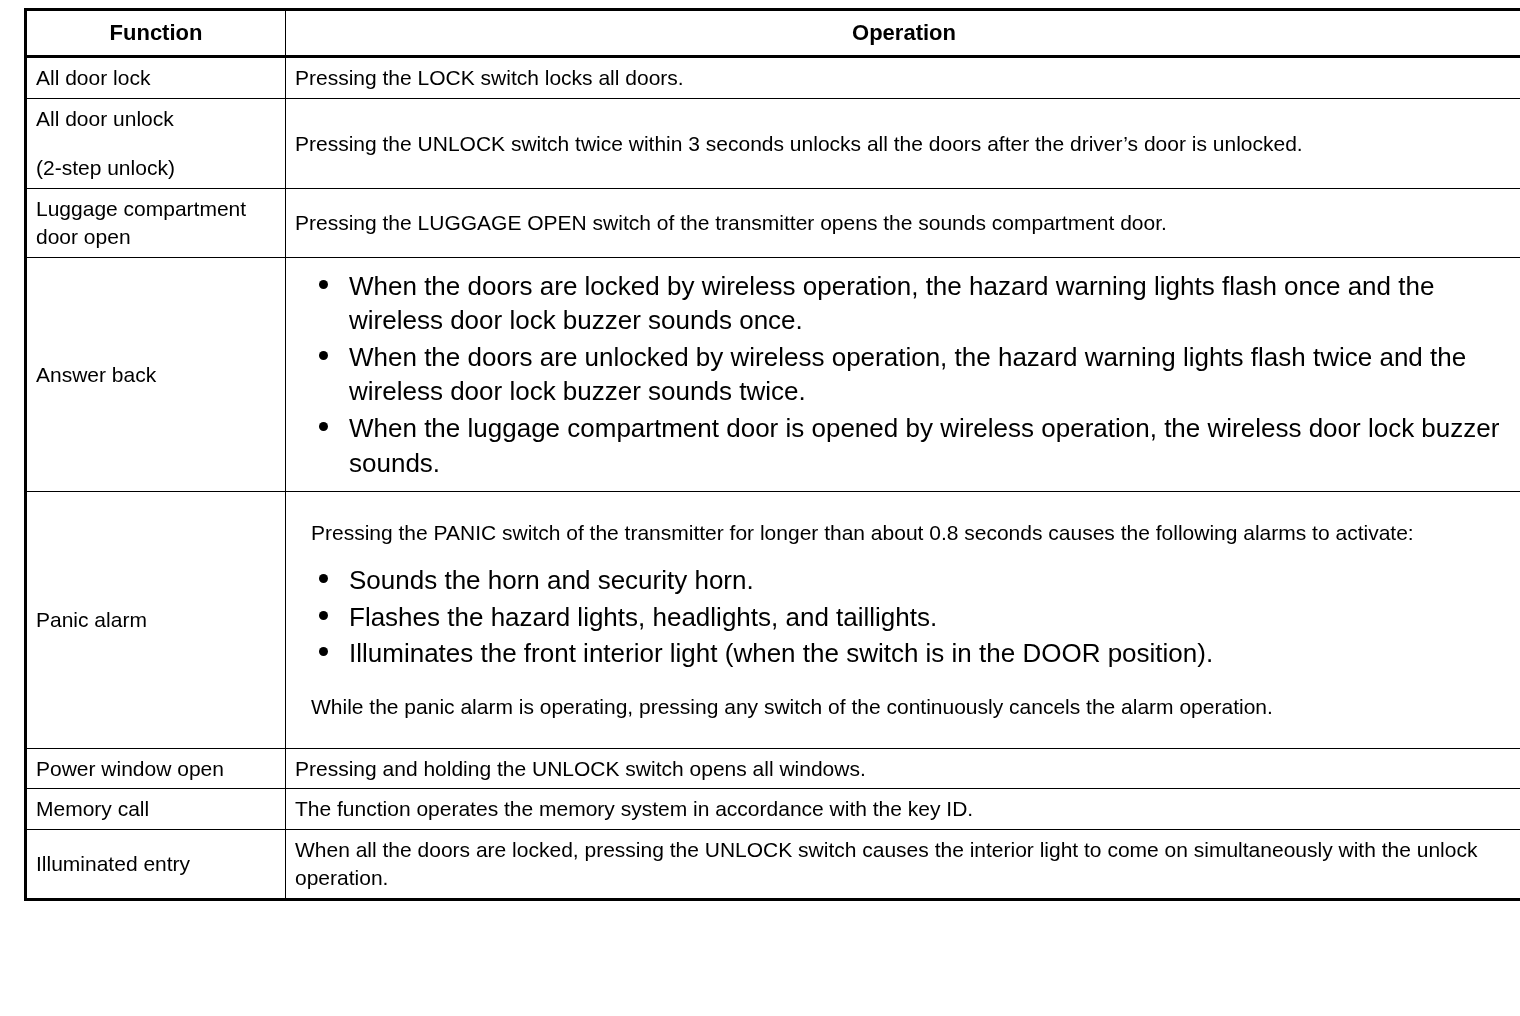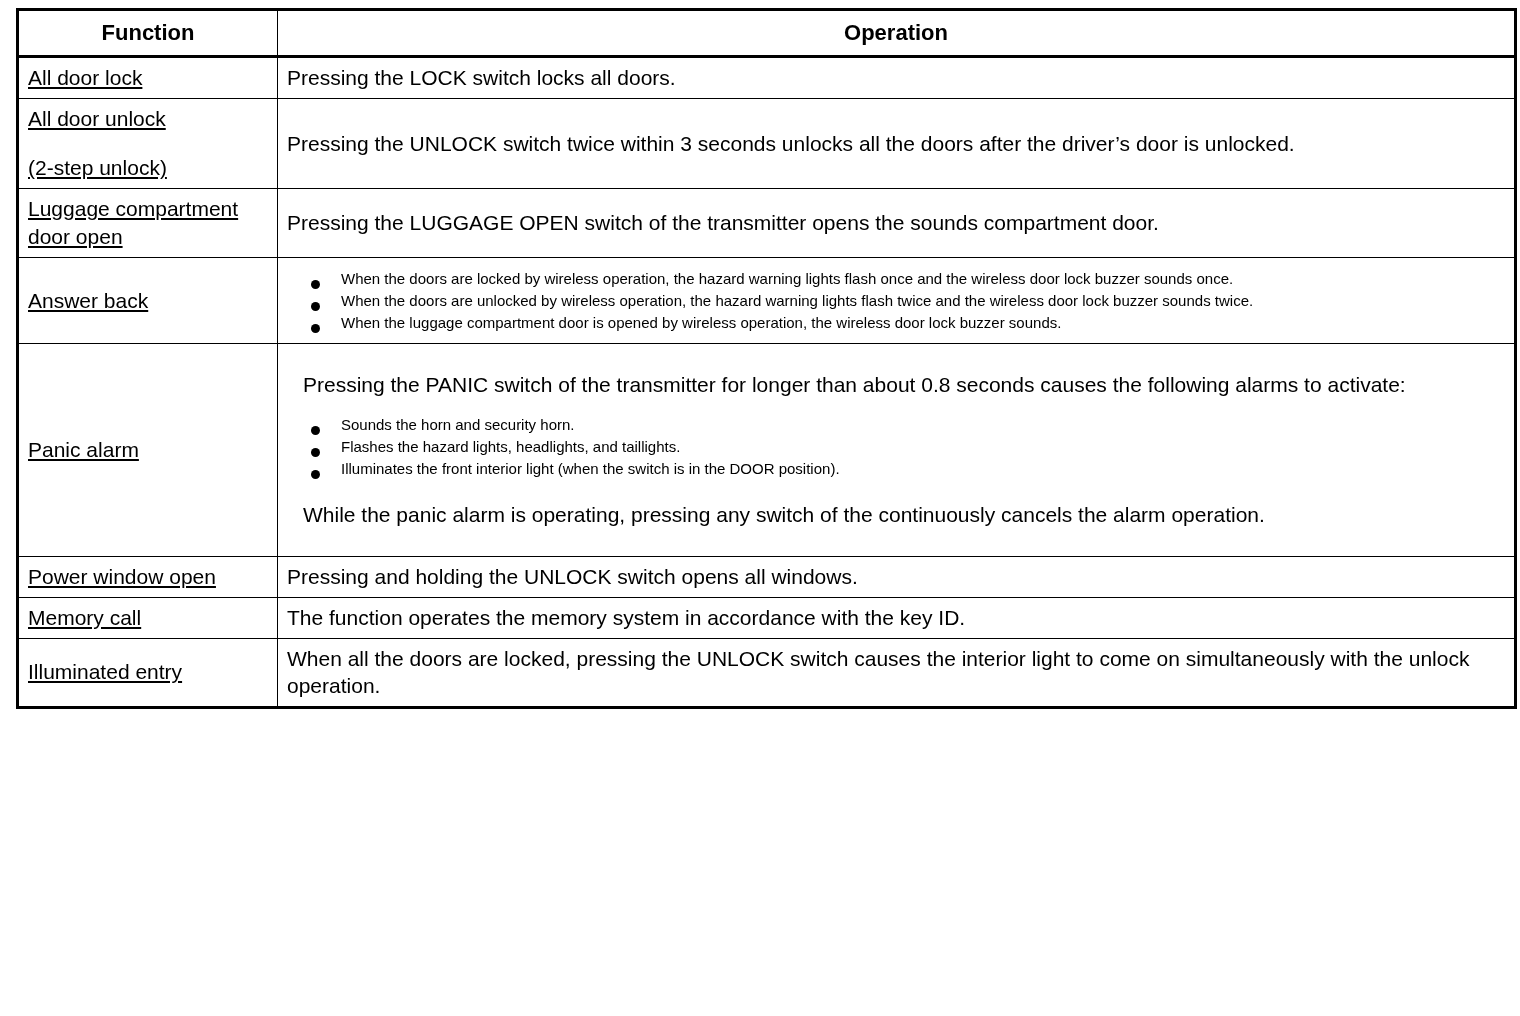--- a/index.html
+++ b/index.html
@@ -13,21 +13,21 @@
     height: 1016px;
     font-family: "Liberation Sans", sans-serif;
     color: #000000;
     overflow: hidden;
   }
 
   .page {
     position: relative;
     width: 1520px;
     height: 1016px;
-    padding: 8px 14px 8px 16px;
+    padding: 8px 14px 8px 24px;
   }
 
   table.spec-table {
     width: 1498px;
     border-collapse: collapse;
     table-layout: fixed;
     border: 3px solid #000;
   }
 
   table.spec-table col.col-function { width: 260px; }
@@ -49,41 +49,40 @@
     font-size: 22px;
     border-bottom: 3px solid #000;
     padding: 7px 8px 8px 8px;
   }
 
   td.fn-cell {
     font-size: 21px;
     line-height: 1.30;
     padding-left: 9px;
     padding-right: 4px;
-    text-decoration: underline;
   }
 
   td.op-cell {
     padding-left: 11px;
     padding-right: 12px;
   }
 
   .stack-line { display: block; }
   .stack-gap { display: block; height: 22px; }
 
   ul.bullets {
     list-style: none;
     margin: 0;
     padding: 0;
   }
   ul.bullets li {
     position: relative;
     padding-left: 54px;
     margin: 0 0 2px 0;
-    font-size: 15px;
+    font-size: 26px;
     line-height: 1.33;
   }
   ul.bullets li:last-child { margin-bottom: 0; }
   ul.bullets li .dot {
     position: absolute;
     left: 24px;
     top: 11px;
     width: 9px;
     height: 9px;
     background: #000;

